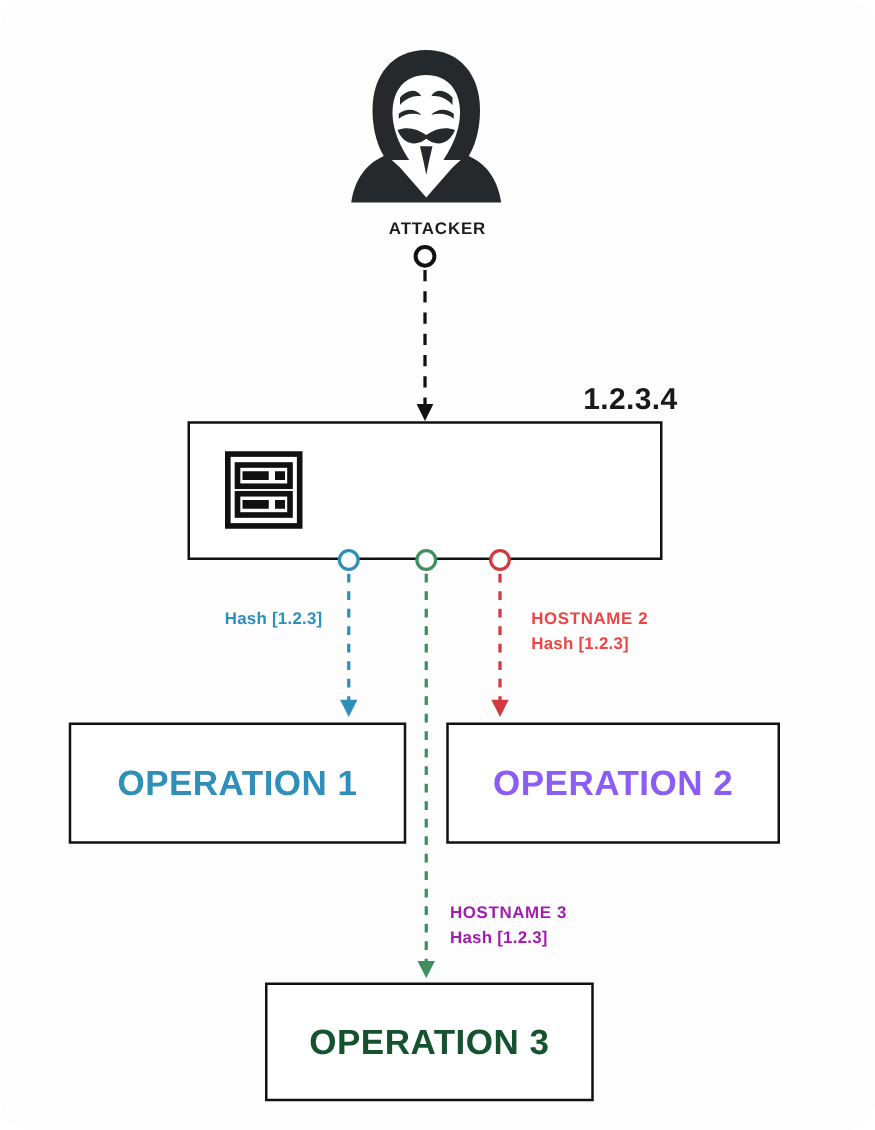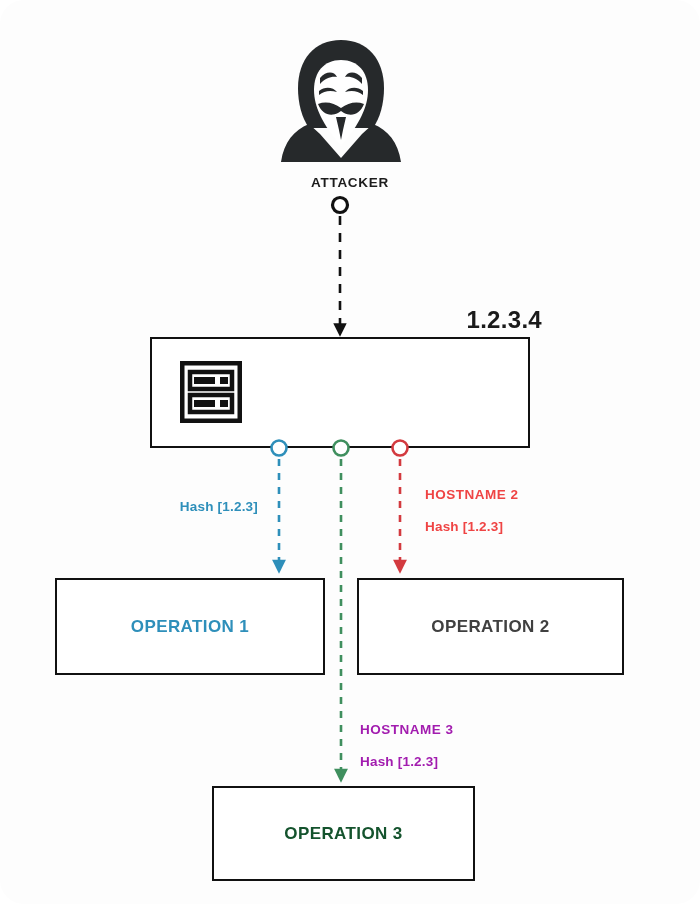--- a/index.html
+++ b/index.html
@@ -80,36 +80,36 @@
   
   .op-box {
     border: 2.5px solid #111;
     background: #ffffff;
     box-sizing: border-box;
     display: flex;
     align-items: center;
     justify-content: center;
   }
   .op-label {
-    font-size: 17px;
+    font-size: 28px;
     font-weight: 700;
     letter-spacing: 0.4px;
   }
   #op1-box { left: 55px;  top: 578px; width: 270px; height: 97px; }
   #op2-box { left: 357px; top: 578px; width: 267px; height: 97px; }
   #op3-box { left: 212px; top: 786px; width: 263px; height: 95px; }
 
   
   .host-label {
     font-size: 13.5px;
     font-weight: 700;
     line-height: 1.45;
   }
   .host-label .l1 { letter-spacing: 0.5px; }
-  .host-label .l2 { letter-spacing: 0.2px; margin-top: 12px; }
+  .host-label .l2 { letter-spacing: 0.2px; }
   #host1-label { left: 128px; top: 485px; width: 130px; text-align: right; }
   #host2-label { left: 425px; top: 485px; width: 160px; text-align: left; }
   #host3-label { left: 360px; top: 720px; width: 160px; text-align: left; }
 
   
   #connectors {
     left: 0; top: 0;
     width: 700px; height: 904px;
     pointer-events: none;
   }
@@ -224,20 +224,20 @@
   <div class="abs host-label" id="host3-label" style="color: #a21caf;">
     <div class="l1">HOSTNAME 3</div>
     <div class="l2">Hash [1.2.3]</div>
   </div>
 
   <div class="abs op-box" id="op1-box">
     <span class="op-label" id="op1-label" style="color: rgb(46, 143, 186);">OPERATION 1</span>
   </div>
 
   <div class="abs op-box" id="op2-box">
-    <span class="op-label" id="op2-label" style="color: #404040;">OPERATION 2</span>
+    <span class="op-label" id="op2-label" style="color: #8b5cf6;">OPERATION 2</span>
   </div>
 
   <div class="abs op-box" id="op3-box">
     <span class="op-label" id="op3-label" style="color: #14532d;">OPERATION 3</span>
   </div>
 
 </div>
 
 </body></html>

